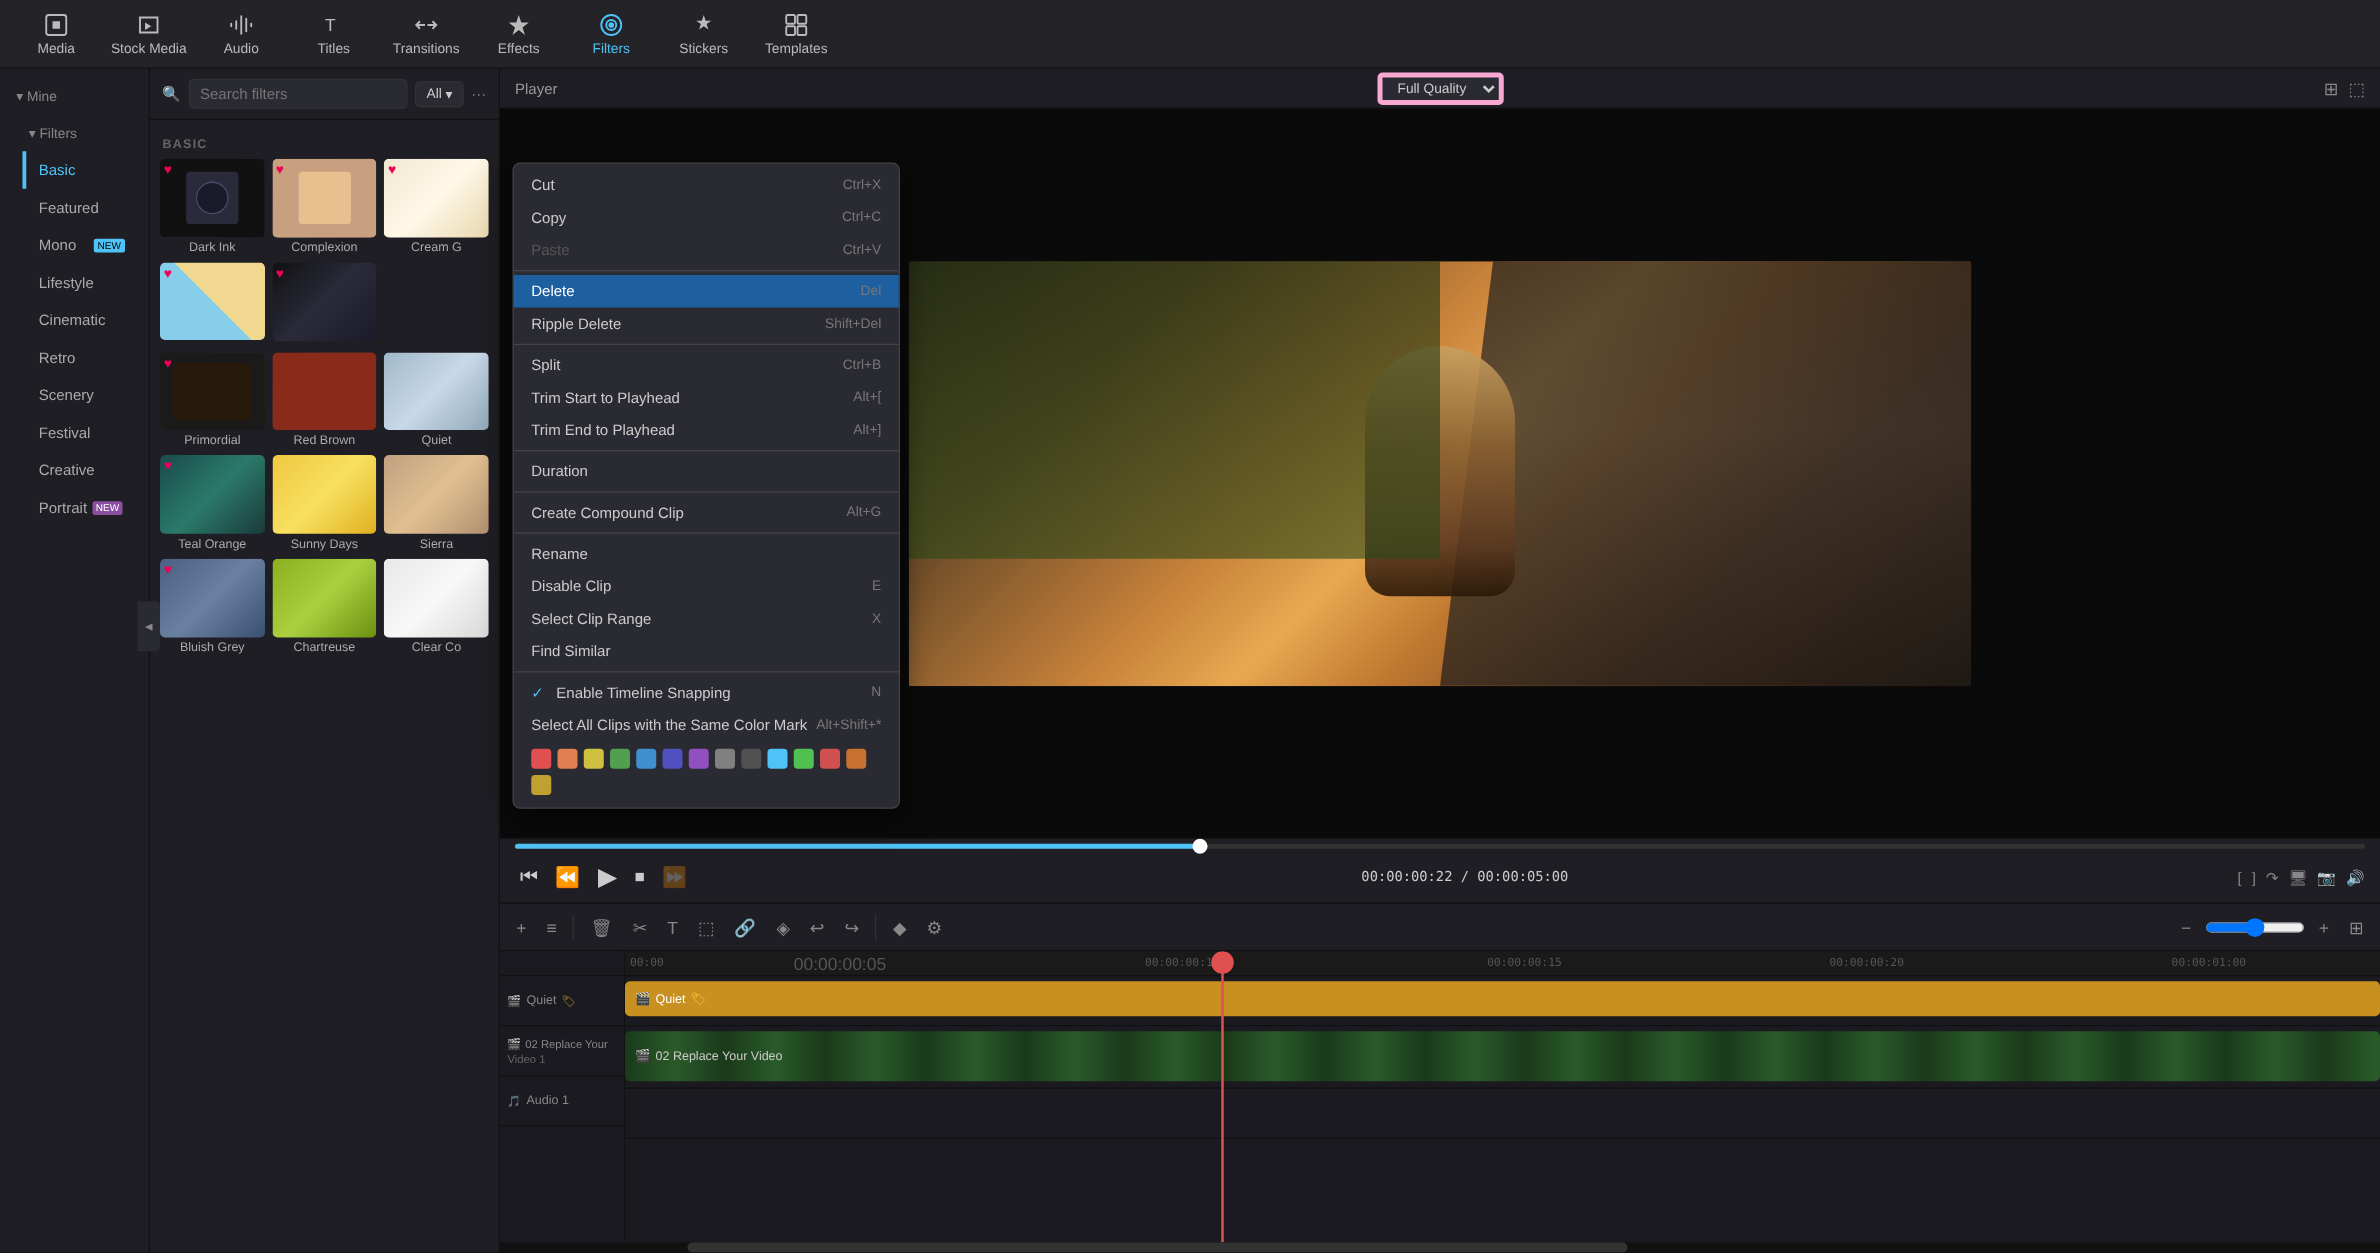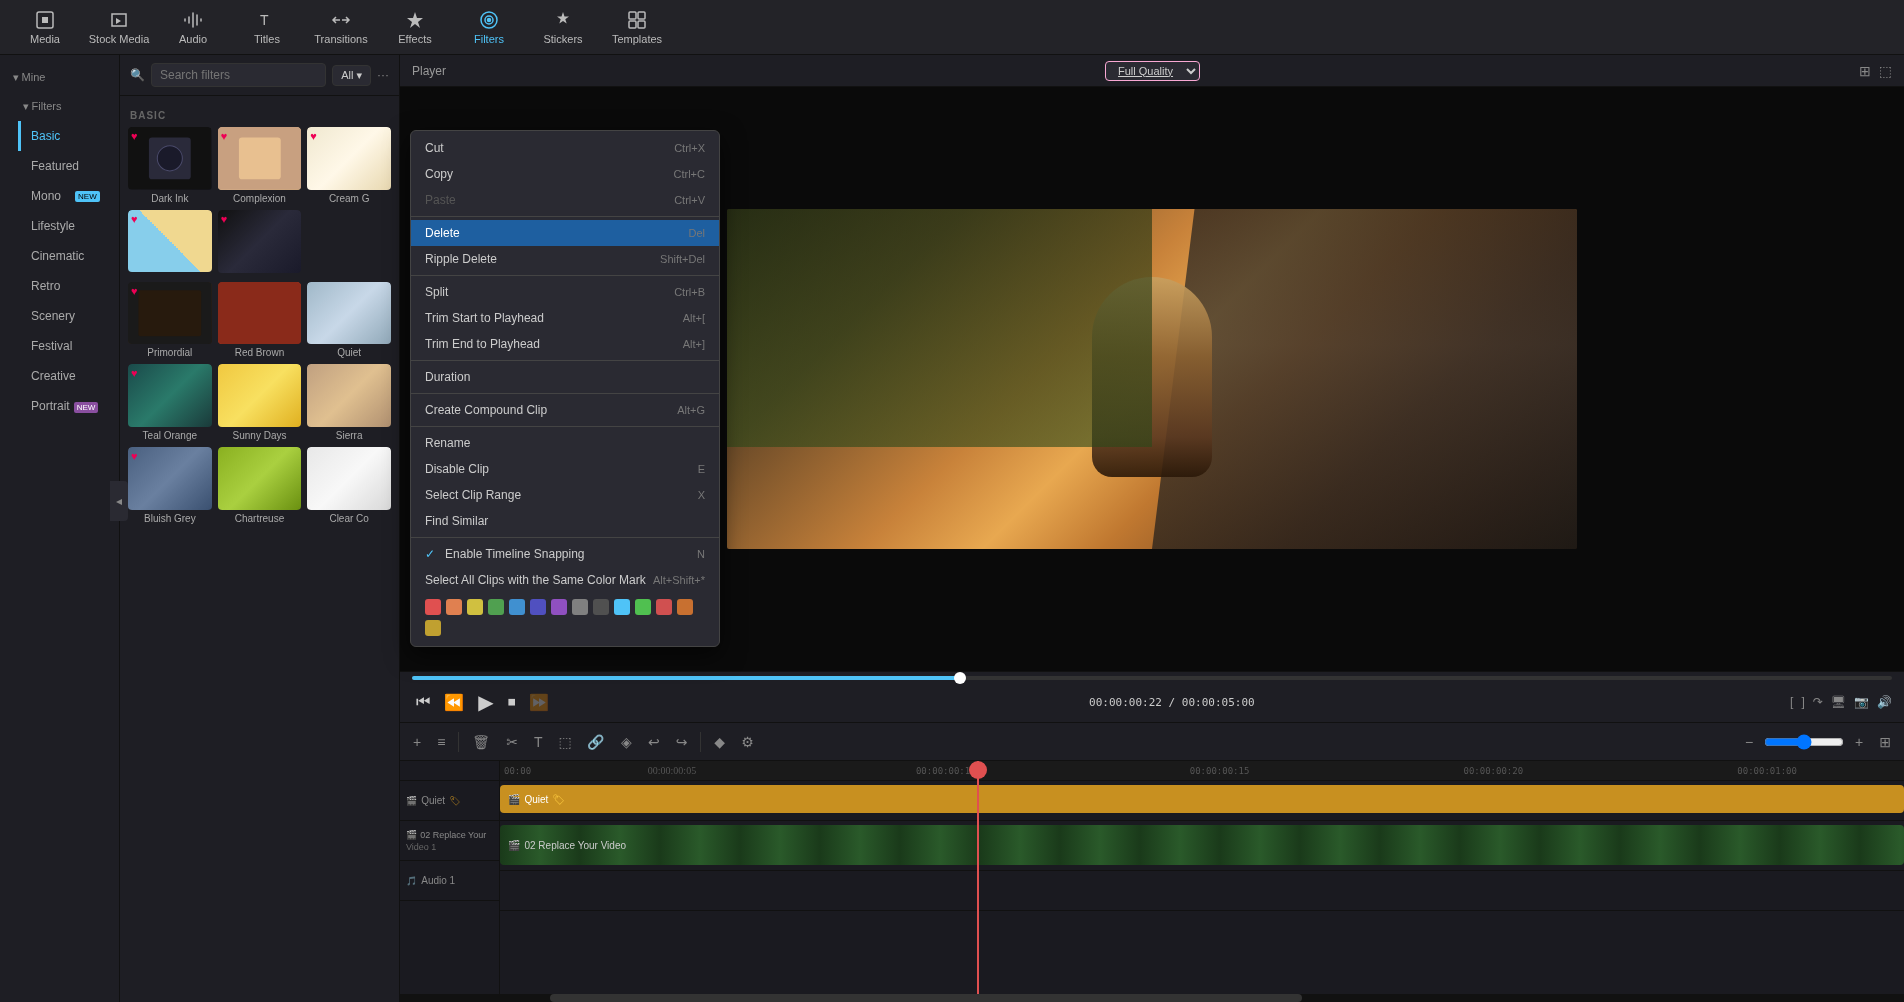--- a/index.html
+++ b/index.html
@@ -81,22 +81,22 @@
     #player-area {
       flex: 1; display: flex; flex-direction: column; background: #111;
     }
     #player-header {
       display: flex; align-items: center; justify-content: space-between;
       background: #1e1e24; padding: 4px 12px; height: 32px;
       border-bottom: 1px solid #111;
     }
     #player-label { color: #999; font-size: 12px; }
     #quality-select {
-      background: #2a2a32; border: 1px solid #f9a8d4; color: #ccc;
-      border-radius: 4px; padding: 2px 8px; font-size: 11px; text-decoration: underline;
+      background: #2a2a32; border: 4px solid #f9a8d4; color: #ccc;
+      border-radius: 4px; padding: 2px 8px; font-size: 11px;
     }
     #video-preview { flex: 1; background: #0a0a0a; position: relative; overflow: hidden; }
 
     
     #playback-bar {
       background: #1e1e24; padding: 4px 12px;
       border-top: 1px solid #111;
     }
     #progress-bar { width: 100%; height: 4px; background: #333; border-radius: 2px; position: relative; margin-bottom: 6px; }
     #progress-fill { width: 37%; height: 100%; background: #4fc3f7; border-radius: 2px; }
@@ -243,21 +243,21 @@
         </div>
         <div class="sidebar-item">
           <span>Scenery</span>
         </div>
         <div class="sidebar-item">
           <span>Festival</span>
         </div>
         <div class="sidebar-item">
           <span>Creative</span>
         </div>
-        <div class="sidebar-item" style="display:flex;align-items:flex-end;gap:4px;">
+        <div class="sidebar-item" style="display:flex;align-items:center;gap:4px;">
           <span>Portrait</span>
           <span style="background:#8a4fa0;color:#fff;font-size:8px;padding:1px 3px;border-radius:2px;">NEW</span>
         </div>
       </div>
     </div>
 
     <div style="position:absolute;left:110px;top:50%;transform:translateY(-50%);width:18px;height:40px;background:#2a2a32;border-radius:0 4px 4px 0;display:flex;align-items:center;justify-content:center;cursor:pointer;color:#888;">◂</div>
   </div>
 
   <div id="filters-panel">
@@ -573,21 +573,21 @@
           <div class="track-label">
             <span style="font-size:9px;">🎵</span>
             <span style="font-size:10px;">Audio 1</span>
           </div>
         </div>
 
         <div id="timeline-tracks">
 
           <div id="timeline-ruler" style="display:flex;overflow:hidden;padding:0;">
             <span style="color:#555;font-size:9px;font-family:monospace;padding:0 4px;">00:00</span>
-            <span style="color:#555;font-size:10px;font-family:Liberation Serif, serif;flex:1;text-align:center;">00:00:00:05</span>
+            <span style="color:#555;font-size:14px;font-family:Liberation Sans, sans-serif;flex:1;text-align:center;">00:00:00:05</span>
             <span style="color:#555;font-size:9px;font-family:monospace;flex:1;text-align:center;">00:00:00:10</span>
             <span style="color:#555;font-size:9px;font-family:monospace;flex:1;text-align:center;">00:00:00:15</span>
             <span style="color:#555;font-size:9px;font-family:monospace;flex:1;text-align:center;">00:00:00:20</span>
             <span style="color:#555;font-size:9px;font-family:monospace;flex:1;text-align:center;">00:00:01:00</span>
           </div>
 
           <div id="playhead">
             <div class="playhead-head"></div>
           </div>
 

